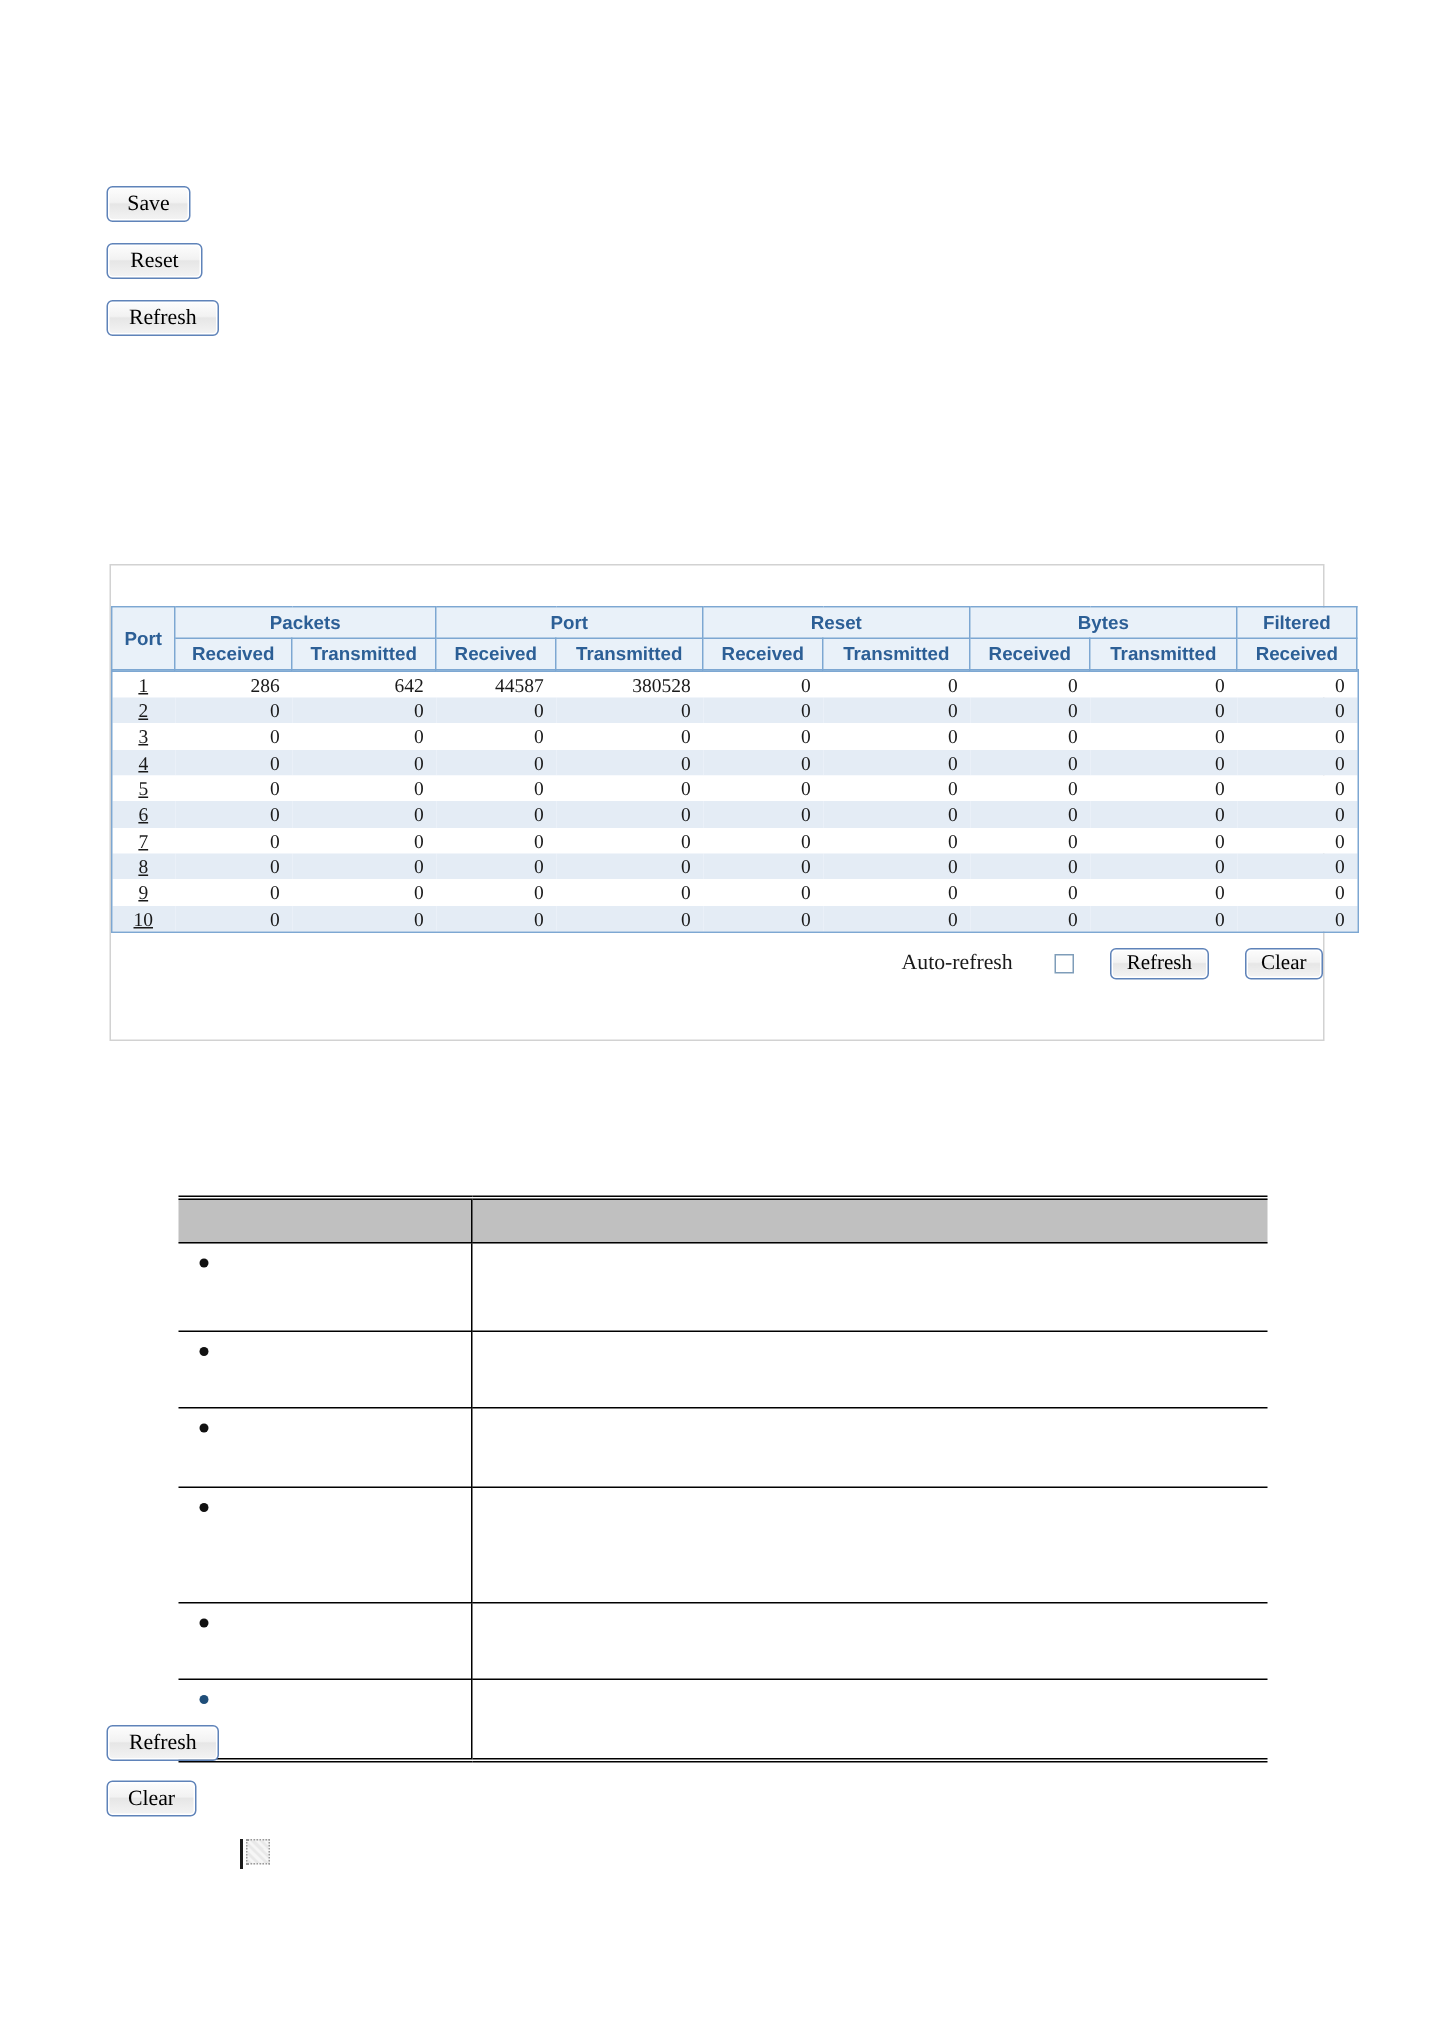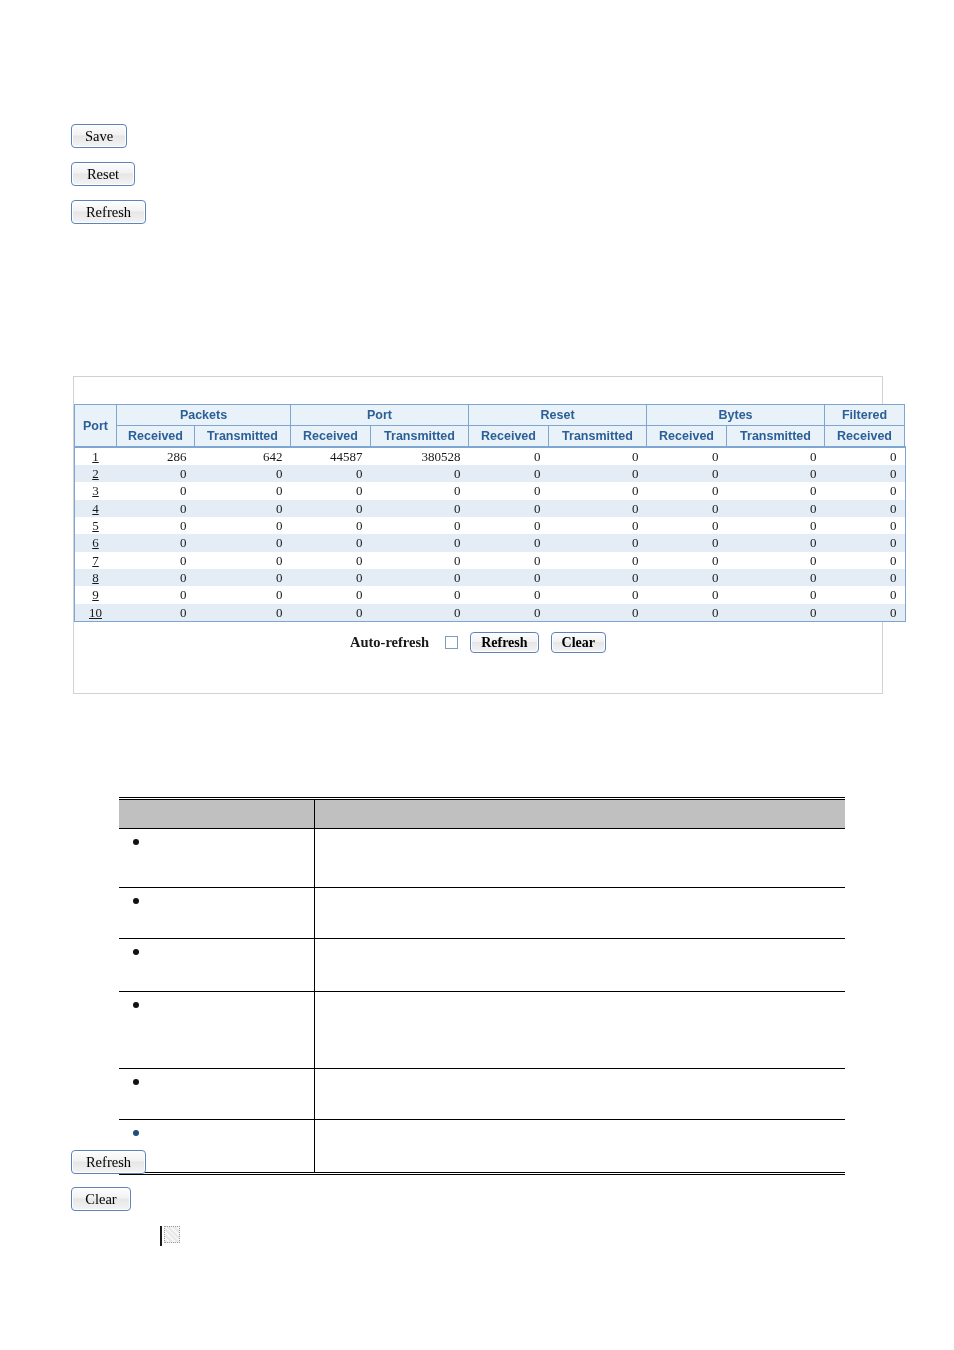--- a/index.html
+++ b/index.html
@@ -116,27 +116,26 @@
   }
   #stats-table tbody tr td:first-child a {
     color: #1a1a1a;
     text-decoration: underline;
   }
   #stats-table tbody { outline: 1px solid #7da7d2; }
 
   #refresh-bar {
     display: flex;
     align-items: center;
-    justify-content: center;
-    gap: 12px;
+    justify-content: flex-end;
+    gap: 24px;
     margin-top: 11px;
     font-family: "Liberation Serif", serif;
     font-size: 14.5px;
     color: #1a1a1a;
-    font-weight: bold;
   }
   #refresh-bar .chk {
     width: 13px;
     height: 13px;
     border: 1px solid #7f9db9;
     background: #ffffff;
     display: inline-block;
     box-sizing: border-box;
     margin-left: 4px;
   }

